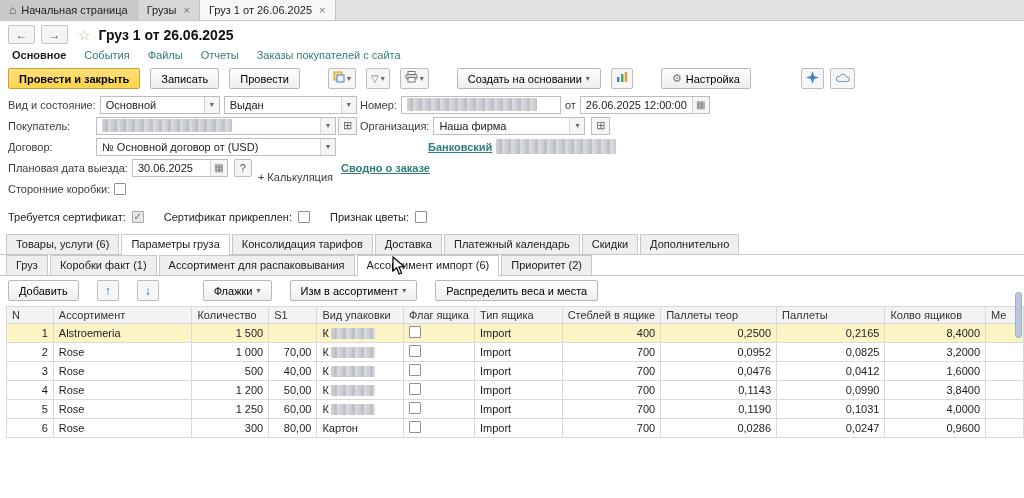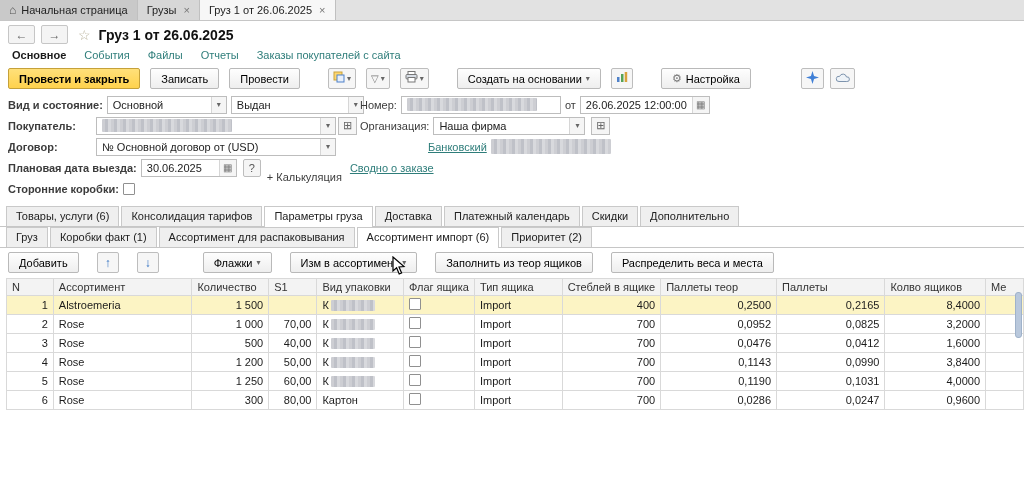--- a/index.html
+++ b/index.html
@@ -32,34 +32,34 @@
          padding:2px 10px; font-size:11px; font-family:inherit; height:21px; display:inline-flex; align-items:center; gap:4px; }
   .btn.primary { background:linear-gradient(#ffe07a,#ffd24d); border-color:#c5a13a; font-weight:bold; }
   .iconbtn { border:1px solid #bdbdbd; background:#f6f6f6; border-radius:2px; height:21px; padding:0 4px;
              display:inline-flex; align-items:center; gap:2px; }
   .dd { font-size:8px; color:#666; }
   .gap { width:8px; }
   .toolbar-right { margin-left:40px; display:flex; gap:6px; }
   
   .frm { padding:2px 8px 0 8px; }
   .frow { display:flex; align-items:center; height:21px; position:relative; }
-  .flabel { min-width:88px; color:#3c3c3c; padding-right:4px;font-weight:bold; }
+  .flabel { min-width:88px; color:#3c3c3c; padding-right:4px; }
   .input { border:1px solid #bdbdbd; height:18px; background:#fff; display:inline-flex; align-items:center;
            padding:0 0 0 5px; position:relative; }
   .input .val { flex:1; white-space:nowrap; overflow:hidden; }
   .input .cbo { width:15px; align-self:stretch; border-left:1px solid #d6d6d6; display:flex; align-items:center;
                 justify-content:center; color:#666; font-size:8px; background:#f5f5f5; }
   .input .calbtn { width:17px; align-self:stretch; border-left:1px solid #d6d6d6; display:flex; align-items:center;
                 justify-content:center; color:#777; font-size:10px; background:#f5f5f5; }
   .sqbtn { width:19px; height:18px; border:1px solid #bdbdbd; background:#f5f5f5; display:inline-flex;
            align-items:center; justify-content:center; color:#666; font-size:11px; margin-left:2px; }
   .rgroup { position:absolute; left:352px; top:0; height:100%; display:flex; align-items:center; gap:4px; }
   .rgroup.bank { left:420px; }
   .rlabel { color:#3c3c3c; }
-  .link { color:#2e7d7a; text-decoration:underline; cursor:pointer; }
+  .link { color:#2e7d7a; text-decoration:underline; cursor:pointer;font-weight:bold; }
   .qbtn { width:18px; height:18px; border:1px solid #bdbdbd; background:#f5f5f5; border-radius:2px;
           display:inline-flex; align-items:center; justify-content:center; color:#555; margin-left:6px; }
   .plain { color:#3c3c3c; margin-left:6px;margin-top:19px; }
   .masked { display:inline-block; vertical-align:middle; height:13px; border-radius:1px;
             background:repeating-linear-gradient(90deg,#cdced3 0 3px,#bfc1c8 3px 6px,#d8d9dd 6px 9px); } .w130 { width:130px; } .w120 { width:120px; height:15px; }
   .cell-mask { width:44px; height:11px; margin-left:2px; }
   .cb { display:inline-flex; width:12px; height:12px; border:1px solid #909090; background:#fff; border-radius:1px;
         align-items:center; justify-content:center; font-size:10px; color:#555; }
   .cb.checked.disabled { background:#e7e7e7; border-color:#a8a8a8; color:#6a6a6a; }
   .cb.checked::after { content:"✓"; line-height:1; }
@@ -252,26 +252,36 @@
     <span class="qbtn">?</span>
     <span class="plain">+ Калькуляция</span>
     <span class="link" style="margin-left:8px">Сводно о заказе</span>
   </div>
 
   <div class="frow">
     <span class="flabel">Сторонние коробки:</span>
     <span class="cb"></span>
   </div>
 
+  <div class="certrow">
+    <span>Требуется сертификат:</span>
+    <span class="cb checked disabled"></span>
+    <span class="sp"></span>
+    <span>Сертификат прикреплен:</span>
+    <span class="cb"></span>
+    <span class="sp"></span>
+    <span>Признак цветы:</span>
+    <span class="cb"></span>
+  </div>
 </div>
 
 <div class="tabs level1">
   <span class="tab">Товары, услуги (6)</span>
+  <span class="tab active">Параметры груза</span>
   <span class="tab">Консолидация тарифов</span>
-  <span class="tab active">Параметры груза</span>
   <span class="tab">Доставка</span>
   <span class="tab">Платежный календарь</span>
   <span class="tab">Скидки</span>
   <span class="tab">Дополнительно</span>
 </div>
 
 <div class="tabs">
   <span class="tab">Груз</span>
   <span class="tab">Коробки факт (1)</span>
   <span class="tab">Ассортимент для распаковывания</span>
@@ -285,21 +295,20 @@
   <button class="arrbtn">↓</button>
   <span class="gap"></span>
   <button class="btn">
     <span>Флажки</span>
     <span class="dd">▾</span>
   </button>
   <button class="btn">
     <span>Изм в ассортимент</span>
     <span class="dd">▾</span>
   </button>
-  <button class="btn">Заполнить из теор ящиков</button>
   <button class="btn">Распределить веса и места</button>
 </div>
 
 <div class="tblwrap">
   <table>
     <colgroup>
       <col style="width:52px">
         <col style="width:150px">
         <col style="width:78px">
         <col style="width:50px">

